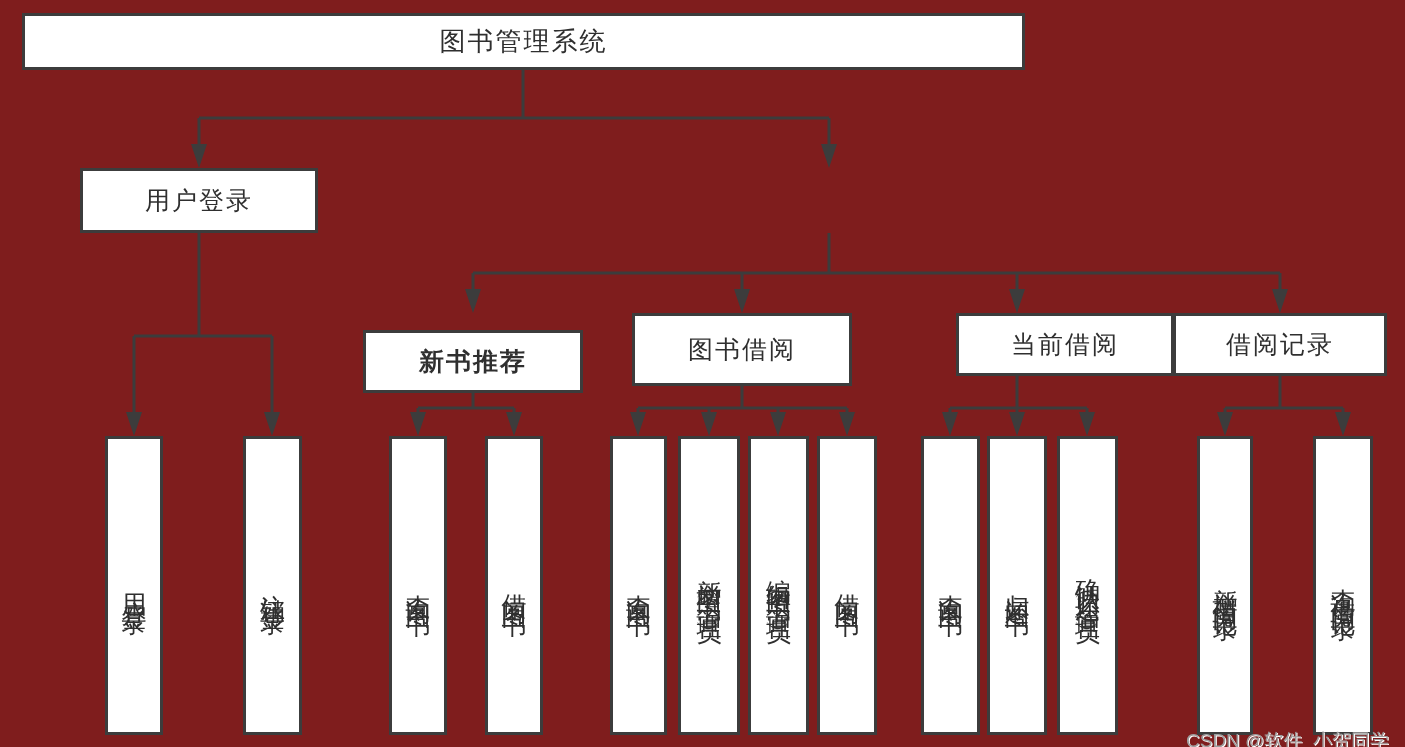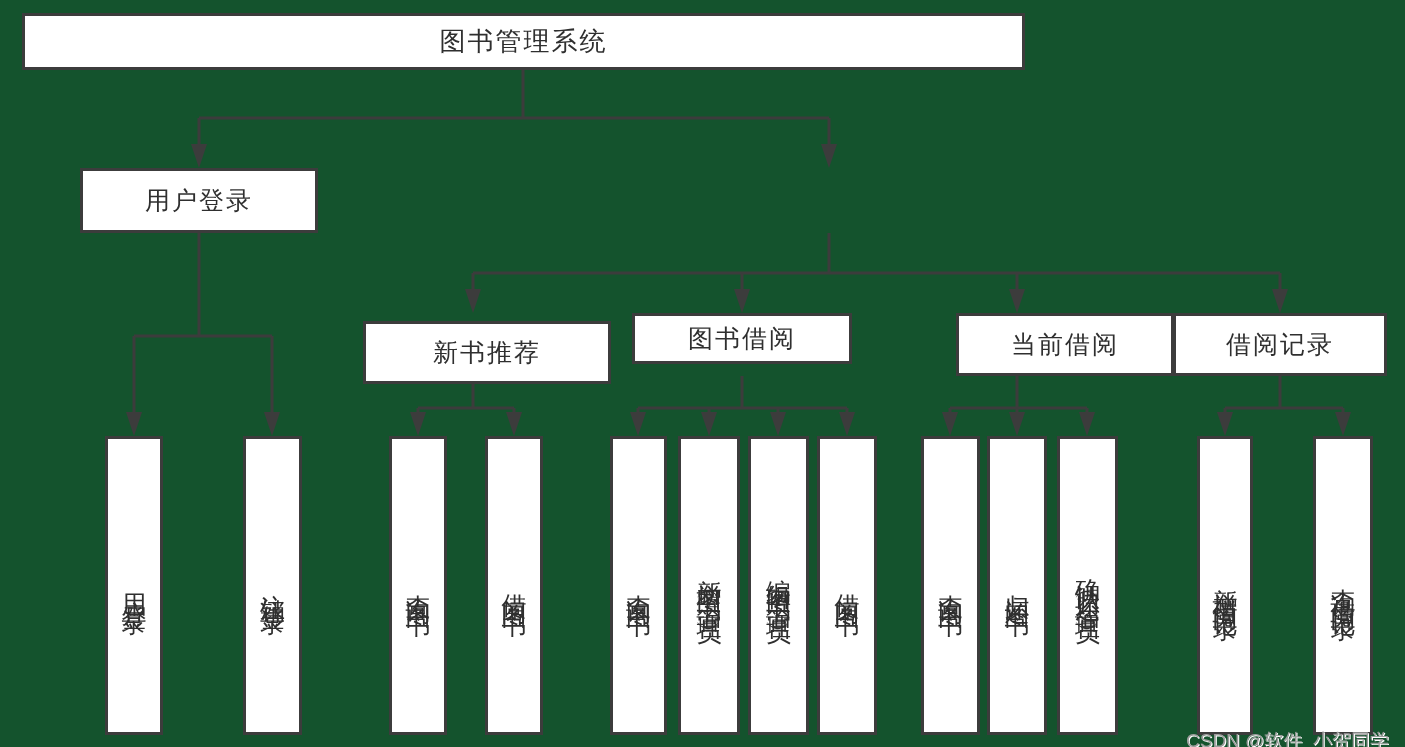--- a/index.html
+++ b/index.html
@@ -1,20 +1,20 @@
 <!DOCTYPE html>
 <html><head>
 <meta charset="utf-8">
 <style>
   html, body { margin: 0; padding: 0; background: #ffffff; }
   .canvas {
     position: relative;
     width: 1405px;
     height: 747px;
-    background: #14532d;
+    background: #7f1d1d;
     overflow: hidden;
     font-family: "Liberation Sans", "DejaVu Sans", sans-serif;
   }
   .wires {
     position: absolute;
     left: 0; top: 0;
     width: 1405px; height: 747px;
     pointer-events: none;
   }
   .wires .line {
@@ -113,22 +113,22 @@
       M1009,412 L1025,412 L1017,436 Z
       M1079,412 L1095,412 L1087,436 Z
       M1217,412 L1233,412 L1225,436 Z
       M1335,412 L1351,412 L1343,436 Z"></path>
   </svg>
 
   <div class="node root" style="left:22px; top:13px; width:1003px; height:57px;">图书管理系统</div>
 
   <div class="node" style="left:80px; top:168px; width:238px; height:65px;">用户登录</div>
 
-  <div class="node" style="left:363px; top:321px; width:248px; height:63px;">新书推荐</div>
-  <div class="node" style="left:632px; top:313px; width:220px; height:51px;">图书借阅</div>
+  <div class="node" style="left:363px; top:330px; width:220px; height:63px;font-weight:bold;">新书推荐</div>
+  <div class="node" style="left:632px; top:313px; width:220px; height:73px;">图书借阅</div>
   <div class="node" style="left:956px; top:313px; width:218px; height:63px;">当前借阅</div>
   <div class="node" style="left:1173px; top:313px; width:214px; height:63px;text-align:right;">借阅记录</div>
 
   <div class="leaf" style="left:105px; width:58px;">
     <span class="vtext">用户登录</span>
   </div>
   <div class="leaf" style="left:243px; width:59px;">
     <span class="vtext">注销登录</span>
   </div>
   <div class="leaf" style="left:389px; width:58px;">

